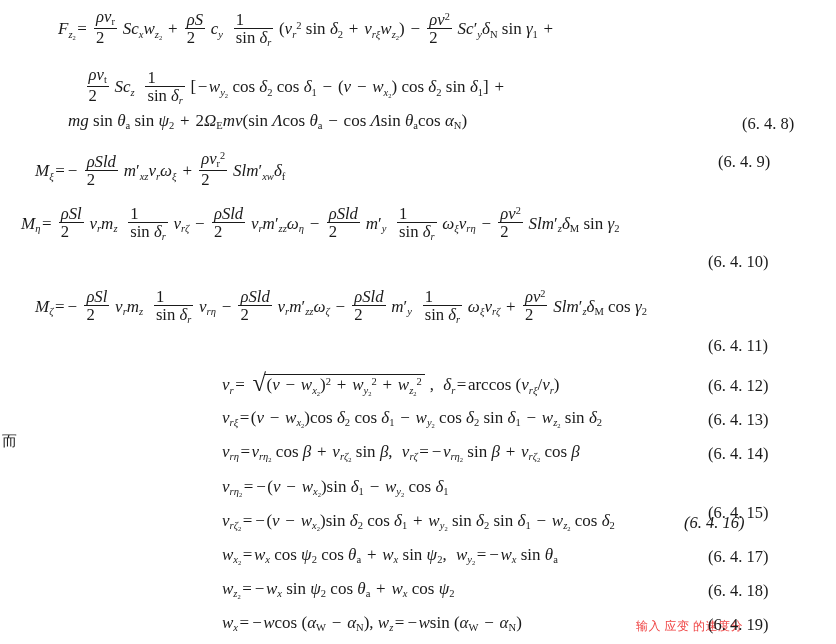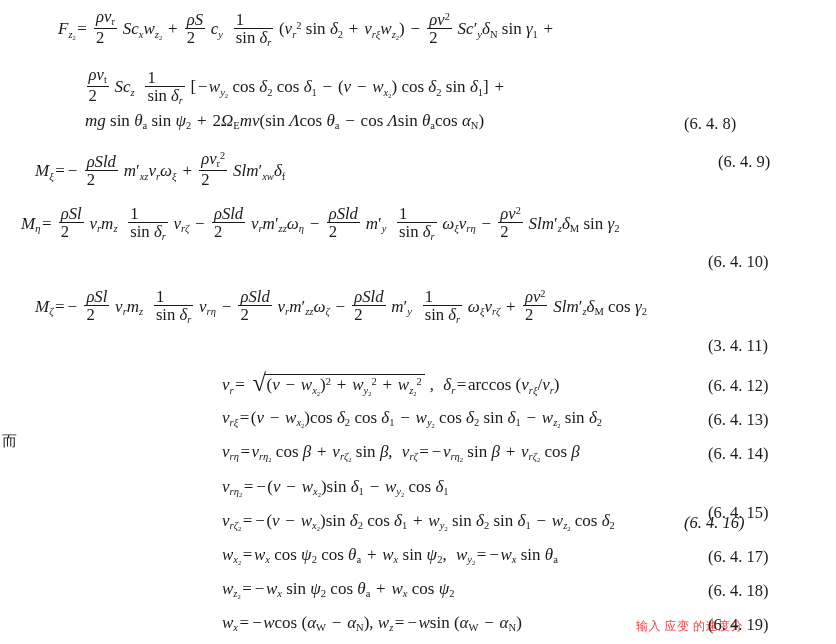--- a/index.html
+++ b/index.html
@@ -119,26 +119,26 @@
 
   <div class="eqline" style="left:85px; top:66px;">
     <span class="frac"><span class="num"><span class="it">ρv</span><sub class="up2">t</sub></span><span class="den">2</span></span>
     <span class="it">Sc</span><sub>z</sub><span class="sp"></span>
     <span class="frac"><span class="num">1</span><span class="den"><span class="up">sin</span> <span class="it">δ</span><sub>r</sub></span></span>
     [<span class="op">−</span><span class="it">w</span><sub>y<sub class="up2">2</sub></sub> <span class="up">cos</span> <span class="it">δ</span><sub class="up2">2</sub> <span class="up">cos</span> <span class="it">δ</span><sub class="up2">1</sub>
     <span class="op">−</span> (<span class="it">v</span> <span class="op">−</span> <span class="it">w</span><sub>x<sub class="up2">2</sub></sub>) <span class="up">cos</span> <span class="it">δ</span><sub class="up2">2</sub> <span class="up">sin</span> <span class="it">δ</span><sub class="up2">1</sub>]
     <span class="op">+</span>
   </div>
 
-  <div class="eqline" style="left:85px; top:112px;">
+  <div class="eqline" style="left:68px; top:112px;">
     <span class="it">mg</span> <span class="up">sin</span> <span class="it">θ</span><sub class="up2">a</sub> <span class="up">sin</span> <span class="it">ψ</span><sub class="up2">2</sub>
     <span class="op">+</span> 2<span class="it">Ω</span><sub class="up2">E</sub><span class="it">mv</span>(<span class="up">sin</span> <span class="it">Λ</span><span class="up">cos</span> <span class="it">θ</span><sub class="up2">a</sub>
     <span class="op">−</span> <span class="up">cos</span> <span class="it">Λ</span><span class="up">sin</span> <span class="it">θ</span><sub class="up2">a</sub><span class="up">cos</span> <span class="it">α</span><sub class="up2">N</sub>)
   </div>
-  <div class="tag" style="left:684px; top:114px;">(6. 4. 8)</div>
+  <div class="tag" style="left:742px; top:114px;">(6. 4. 8)</div>
 
   <div class="eqline" style="left:35px; top:150px;">
     <span class="it">M</span><sub>ξ</sub><span class="op">=</span><span class="op">−</span>
     <span class="frac"><span class="num"><span class="it">ρSld</span></span><span class="den">2</span></span>
     <span class="it">m</span>′<sub>xz</sub><span class="it">v</span><sub>r</sub><span class="it">ω</span><sub>ξ</sub>
     <span class="op">+</span>
     <span class="frac"><span class="num"><span class="it">ρv</span><sub class="up2">r</sub><sup>2</sup></span><span class="den">2</span></span>
     <span class="it">Slm</span>′<sub>xw</sub><span class="it">δ</span><sub class="up2">f</sub>
   </div>
   <div class="tag" style="left:718px; top:152px;">(6. 4. 9)</div>
@@ -174,21 +174,21 @@
     <span class="it">v</span><sub>r</sub><span class="it">m</span>′<sub>zz</sub><span class="it">ω</span><sub>ζ</sub>
     <span class="op">−</span>
     <span class="frac"><span class="num"><span class="it">ρSld</span></span><span class="den">2</span></span>
     <span class="it">m</span>′<sub>y</sub><span class="sp"></span>
     <span class="frac"><span class="num">1</span><span class="den"><span class="up">sin</span> <span class="it">δ</span><sub>r</sub></span></span>
     <span class="it">ω</span><sub>ξ</sub><span class="it">v</span><sub>rζ</sub>
     <span class="op">+</span>
     <span class="frac"><span class="num"><span class="it">ρv</span><sup>2</sup></span><span class="den">2</span></span>
     <span class="it">Slm</span>′<sub>z</sub><span class="it">δ</span><sub class="up2">M</sub> <span class="up">cos</span> <span class="it">γ</span><sub class="up2">2</sub>
   </div>
-  <div class="tag" style="left:708px; top:336px;">(3. 4. 11)</div>
+  <div class="tag" style="left:708px; top:336px;">(6. 4. 11)</div>
 
   <div class="eqline" style="left:222px; top:374px;">
     <span class="it">v</span><sub>r</sub><span class="op">=</span>
     <span class="sqrt"><span class="radicand">(<span class="it">v</span> <span class="op">−</span> <span class="it">w</span><sub>x<sub class="up2">2</sub></sub>)<sup>2</sup>
     <span class="op">+</span> <span class="it">w</span><sub>y<sub class="up2">2</sub></sub><sup>2</sup>
     <span class="op">+</span> <span class="it">w</span><sub>z<sub class="up2">2</sub></sub><sup>2</sup></span></span><span class="sp"></span>,
     <span class="sp"></span><span class="it">δ</span><sub>r</sub><span class="op">=</span><span class="up">arccos</span> (<span class="it">v</span><sub>rξ</sub>/<span class="it">v</span><sub>r</sub>)
   </div>
   <div class="tag" style="left:708px; top:376px;">(6. 4. 12)</div>
 

